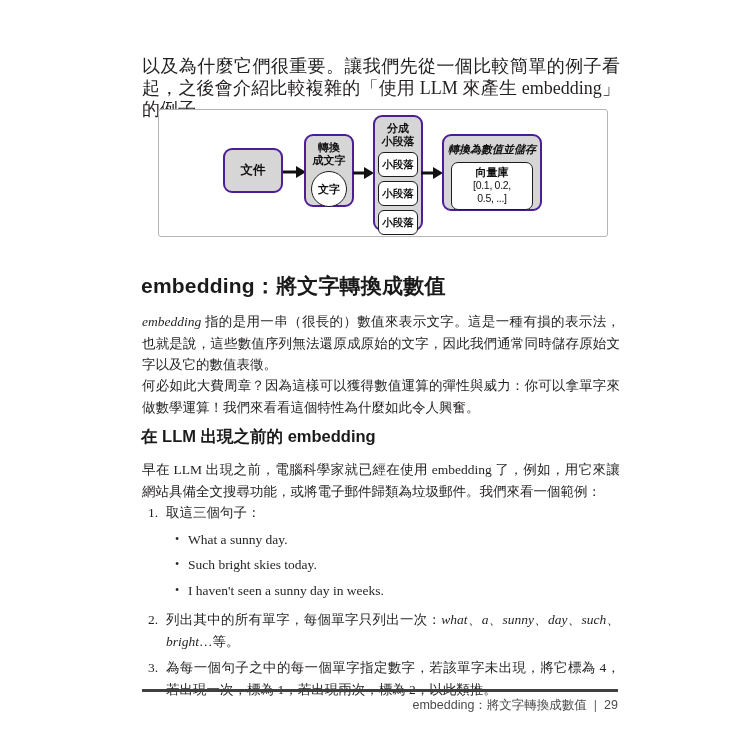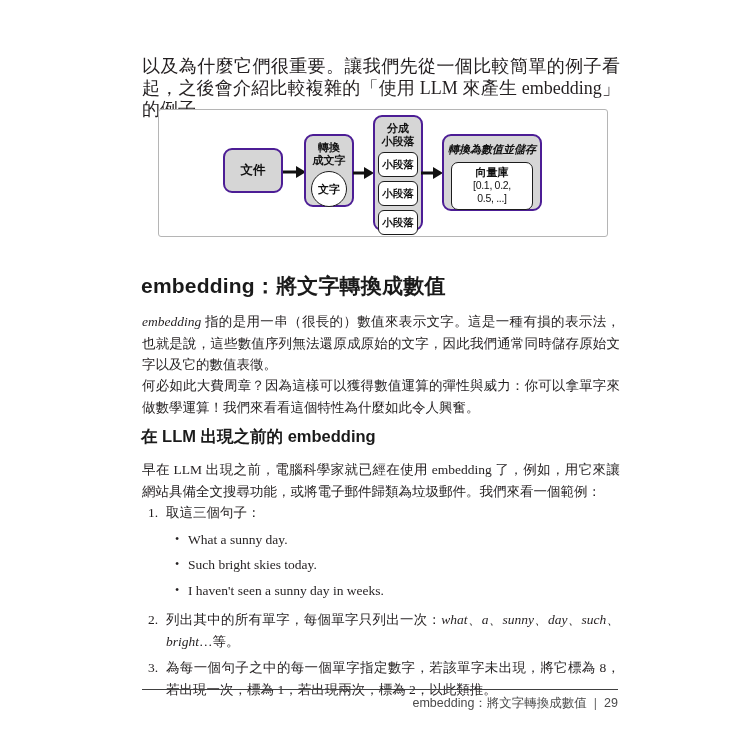--- a/index.html
+++ b/index.html
@@ -58,21 +58,21 @@
   .olist { position:absolute; left:142px; top:502px; width:478px;
            font-size:13.5px; line-height:21.5px; }
   .oitem { display:flex; margin-bottom:5px; }
   .oitem .num { width:24px; flex:0 0 24px; padding-left:6px; }
   .oitem .obody { flex:1; text-align:justify; }
   .blist { margin:5px 0 3px 9px; }
   .bitem { display:flex; margin-top:4px; line-height:21.5px; }
   .bitem .blt { width:13px; flex:0 0 13px; font-size:12px; }
   
   .footer { position:absolute; left:142px; top:689px; width:476px;
-            border-top:1px solid #404040; padding-top:5px; text-align:right;
+            border-top:3px solid #404040; padding-top:5px; text-align:right;
             font-family:"Liberation Sans","DejaVu Sans",sans-serif;
             font-size:12.5px; color:#4a4a4a; }
   .footer .sep { margin:0 7px; color:#6a6a6a; }
 </style>
 </head>
 <body>
 
 <div class="page">
 
   <p class="intro">以及為什麼它們很重要。讓我們先從一個比較簡單的例子看起，之後會介紹比較複雜的「使用 LLM 來產生 embedding」的例子。</p>
@@ -168,21 +168,21 @@
       </div>
     </div>
 
     <div class="oitem">
       <span class="num">2.</span>
       <div class="obody"><span>列出其中的所有單字，每個單字只列出一次：</span><i class="serif-italic">what、a、sunny、day、such、bright</i><span>…等。</span></div>
     </div>
 
     <div class="oitem">
       <span class="num">3.</span>
-      <div class="obody">為每一個句子之中的每一個單字指定數字，若該單字未出現，將它標為 8，若出現一次，標為 1，若出現兩次，標為 2，以此類推。</div>
+      <div class="obody">為每一個句子之中的每一個單字指定數字，若該單字未出現，將它標為 4，若出現一次，標為 1，若出現兩次，標為 2，以此類推。</div>
     </div>
 
   </div>
 
   <div class="footer">
     <span>embedding：將文字轉換成數值</span><span class="sep">|</span><span>29</span>
   </div>
 
 </div>
 

